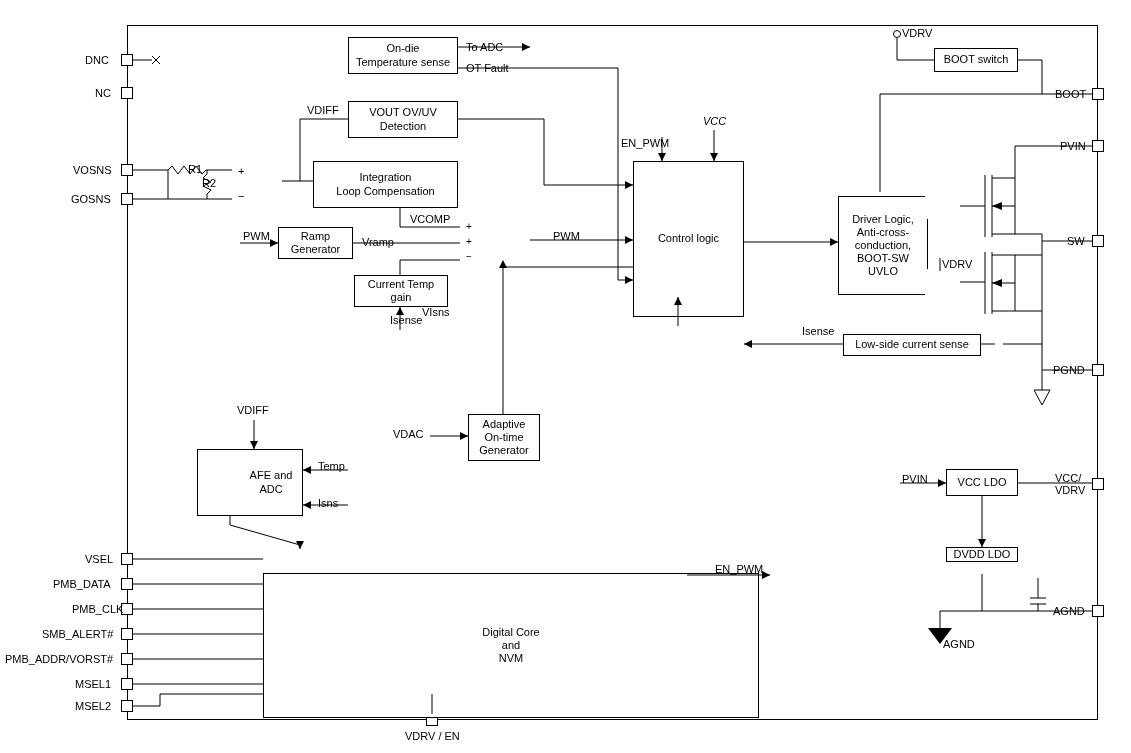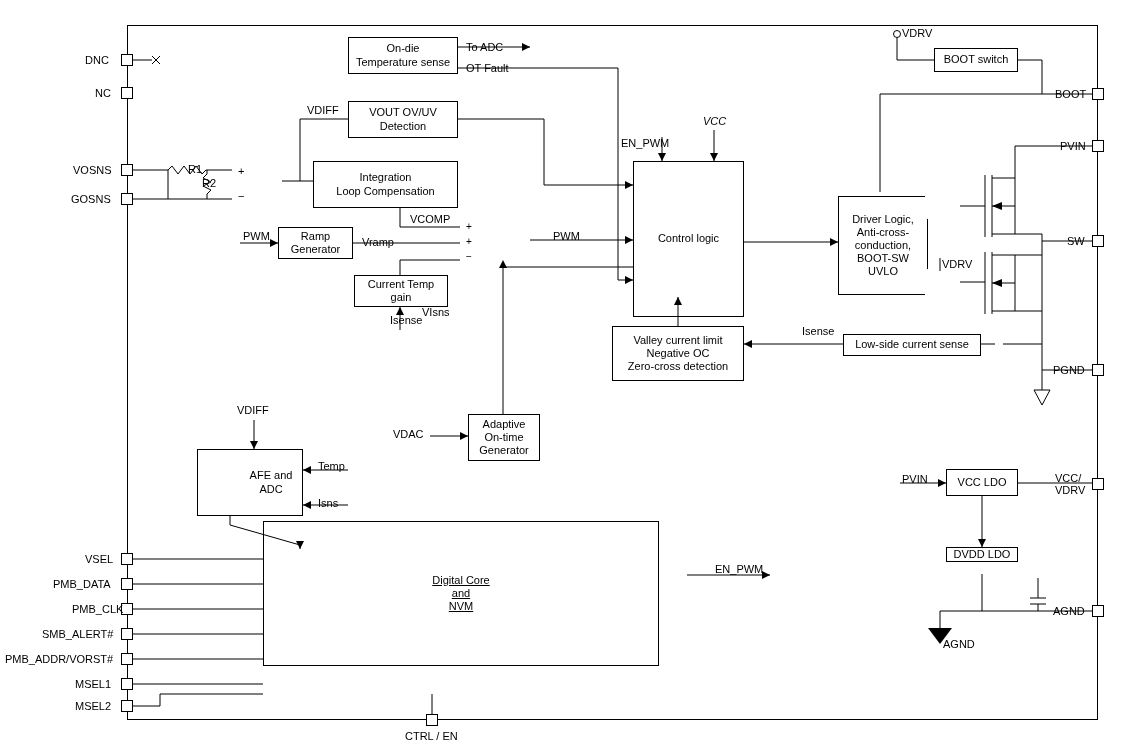--- a/index.html
+++ b/index.html
@@ -117,21 +117,21 @@
   <div class="label" style="left:1053px; top:364px;">PGND</div>
 
   <div class="terminal" style="left:1092px; top:478px;"></div>
   <div class="label" style="left:1055px; top:472px; white-space:pre-line; text-align:left;">VCC/
 VDRV</div>
 
   <div class="terminal" style="left:1092px; top:605px;"></div>
   <div class="label" style="left:1053px; top:605px;">AGND</div>
 
   <div class="terminal" style="left:426px; top:714px;"></div>
-  <div class="label" style="left:405px; top:730px;">CTRL / EN</div>
+  <div class="label" style="left:405px; top:730px;">VDRV / EN</div>
 
   <div class="circle" style="left:893px; top:30px;"></div>
   <div class="label" style="left:902px; top:27px;">VDRV</div>
 
   <div class="box" style="left:348px; top:101px; width:110px; height:37px; white-space:pre-line;">VOUT OV/UV
 Detection</div>
 
   <div class="box" style="left:348px; top:37px; width:110px; height:37px; white-space:pre-line;">On-die
 Temperature sense</div>
 
@@ -147,33 +147,30 @@
   <div class="box" style="left:633px; top:161px; width:111px; height:156px;">Control logic</div>
 
   <div class="box" style="left:838px; top:196px; width:90px; height:99px; white-space:pre-line;">Driver Logic,
 Anti-cross-
 conduction,
 BOOT-SW
 UVLO</div>
 
   <div class="box" style="left:934px; top:48px; width:84px; height:24px;">BOOT switch</div>
 
-  <div class="box" style="left:612px; top:326px; width:132px; height:55px; white-space:pre-line;">Valley current limit
-Negative OC
-Zero-cross detection</div>
 
   <div class="box" style="left:843px; top:334px; width:138px; height:22px;">Low-side current sense</div>
 
   <div class="box" style="left:468px; top:414px; width:72px; height:47px; white-space:pre-line;">Adaptive
 On-time
 Generator</div>
 
   <div class="box" style="left:197px; top:449px; width:106px; height:67px;padding-left:44px;">AFE and ADC</div>
 
-  <div class="box" style="left:263px; top:521px; width:396px; height:145px; white-space:pre-line;text-decoration:underline;">Digital Core
+  <div class="box" style="left:263px; top:573px; width:496px; height:145px; white-space:pre-line;">Digital Core
 and
 NVM</div>
 
   <div class="box" style="left:946px; top:469px; width:72px; height:27px;">VCC LDO</div>
 
   <div class="box" style="left:946px; top:547px; width:72px; height:15px;">DVDD LDO</div>
 
   <div class="label" style="left:466px; top:41px;">To ADC</div>
   <div class="label" style="left:466px; top:62px;">OT Fault</div>
   <div class="label" style="left:307px; top:104px;">VDIFF</div>

